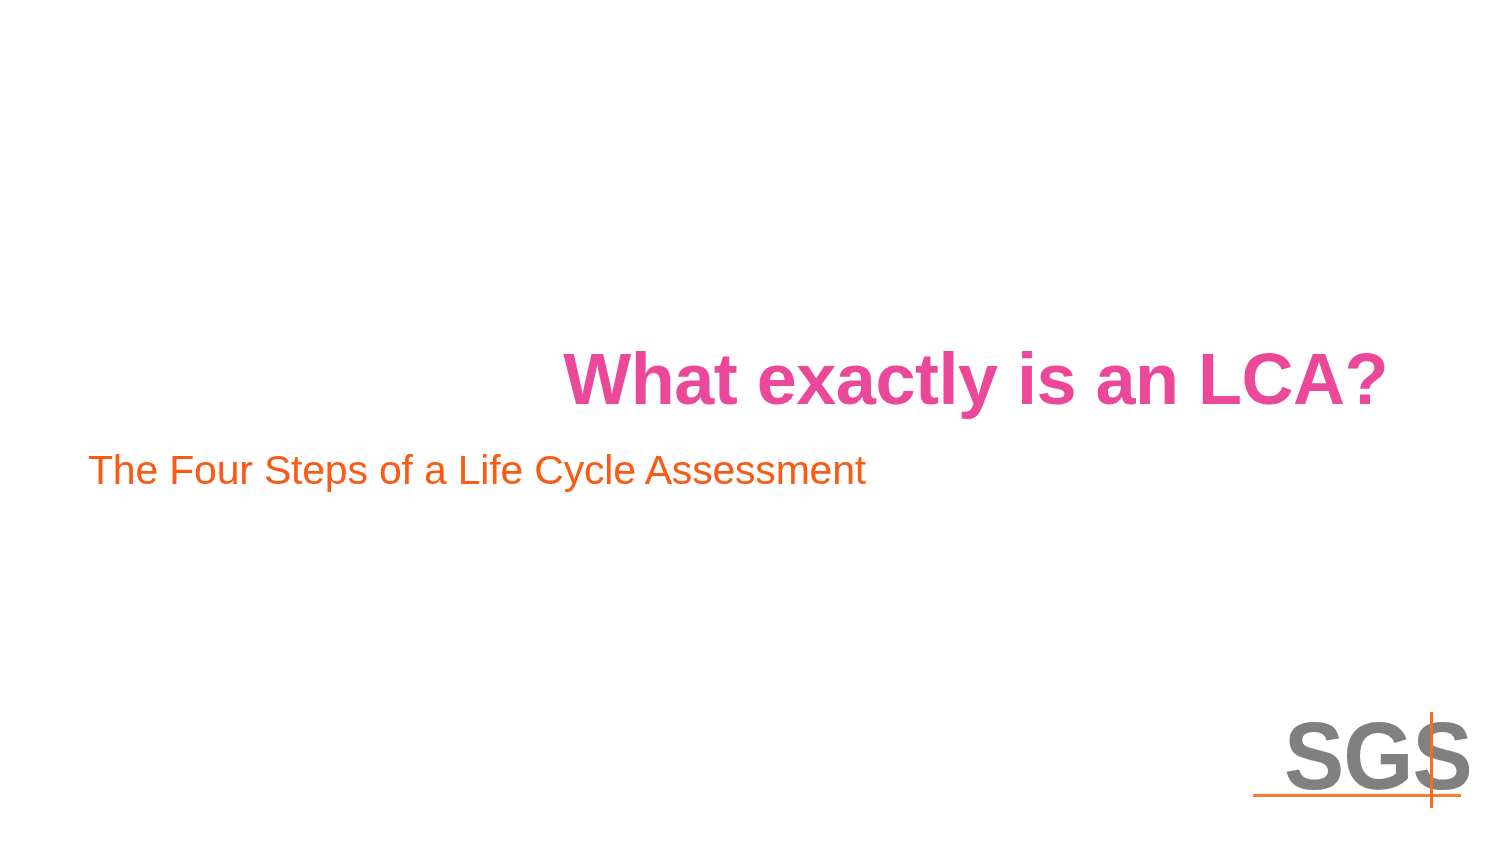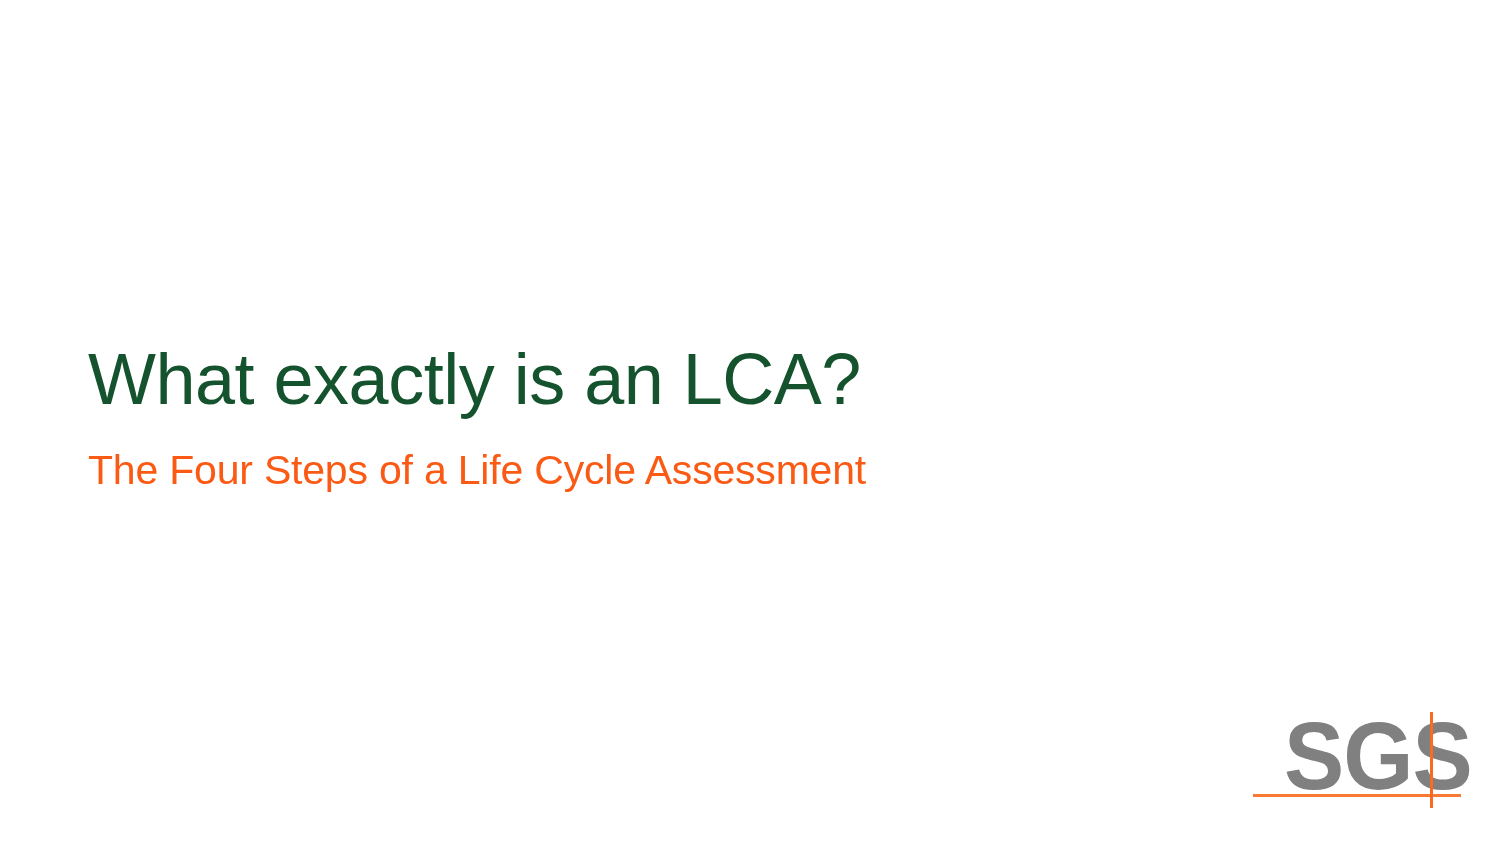--- a/index.html
+++ b/index.html
@@ -22,25 +22,26 @@
     position: absolute;
     left: 88px;
     top: 330px;
     width: 1300px;
   }
 
   .slide-title {
     margin: 0;
     font-family: "Liberation Sans", "DejaVu Sans", sans-serif;
     font-size: 72px;
-    font-weight: 400;
+    font-weight: 700;
     line-height: 98px;
     letter-spacing: -0.5px;
-    color: #14532d;
+    color: #ec4899;
     white-space: nowrap;
+    text-align: right;
   }
 
   .slide-subtitle {
     margin: 0;
     font-family: "Liberation Sans", "DejaVu Sans", sans-serif;
     font-size: 41px;
     font-weight: 300;
     line-height: 84px;
     letter-spacing: -0.2px;
     color: #fa5a14;

